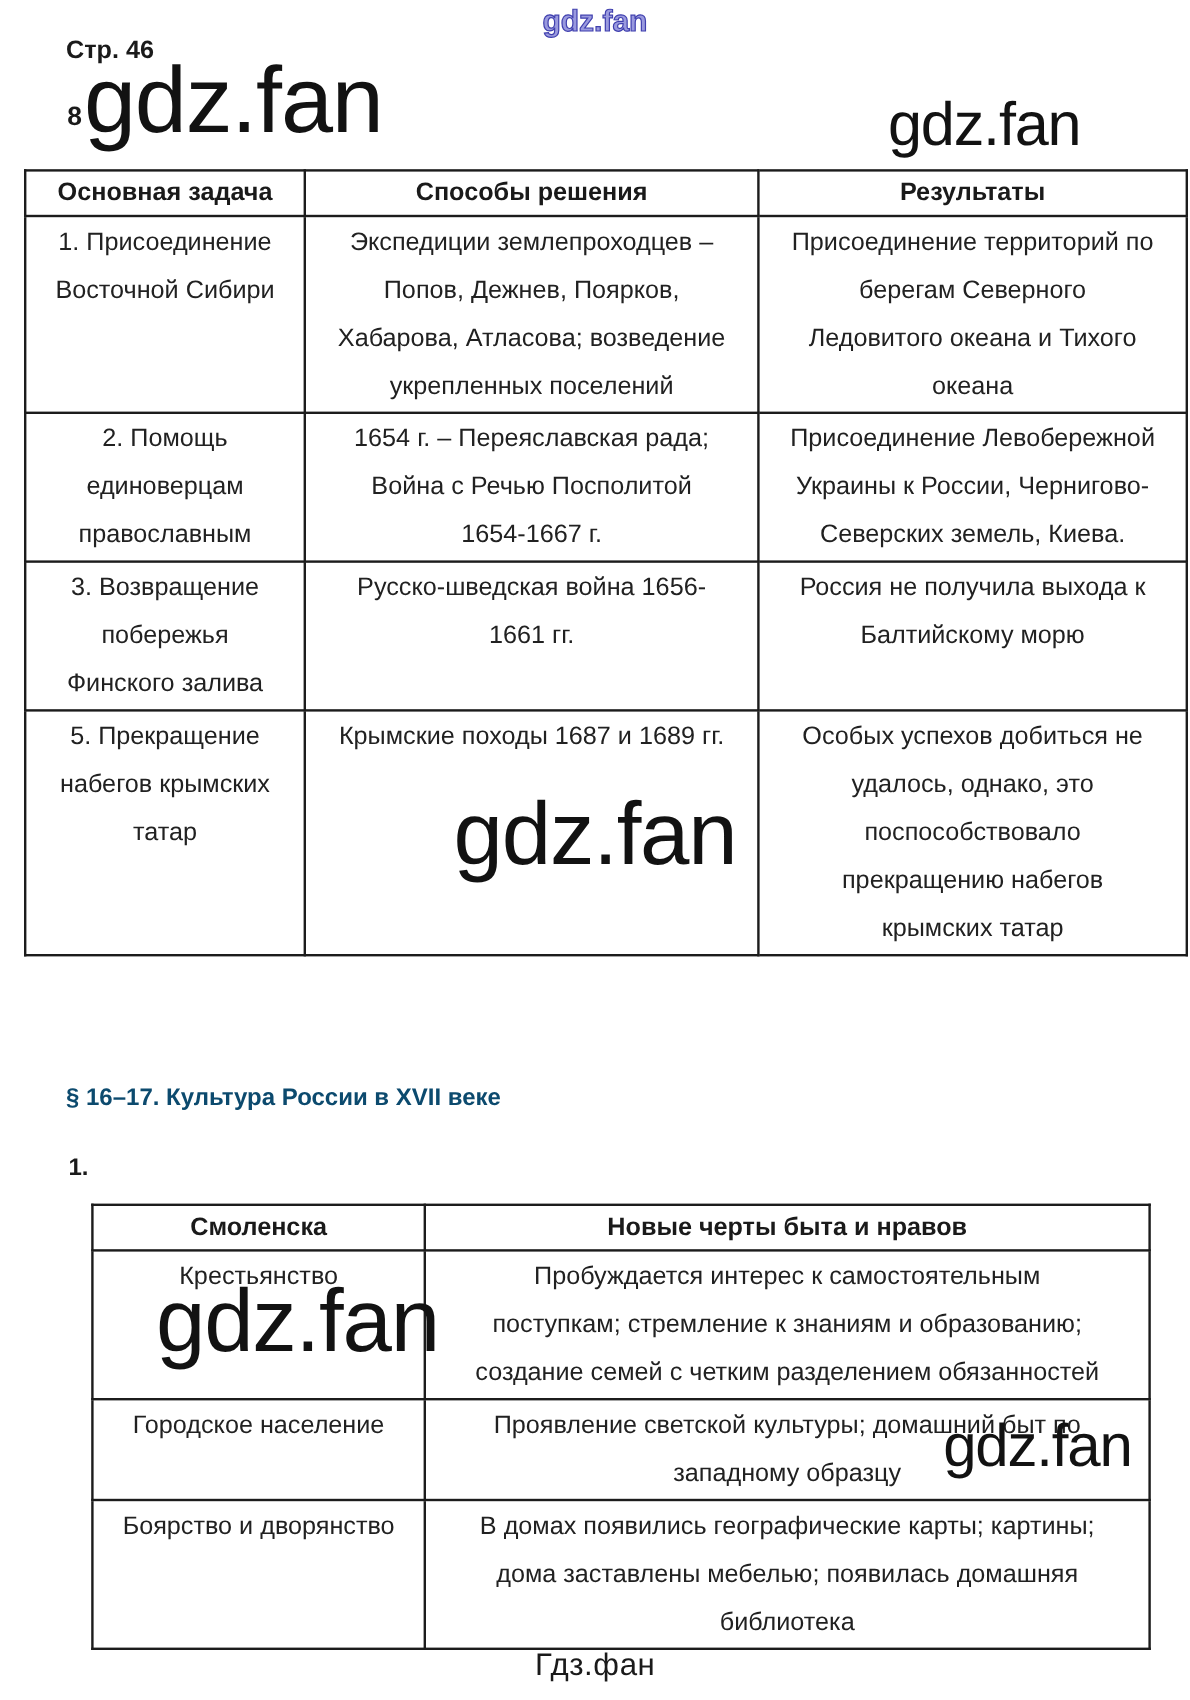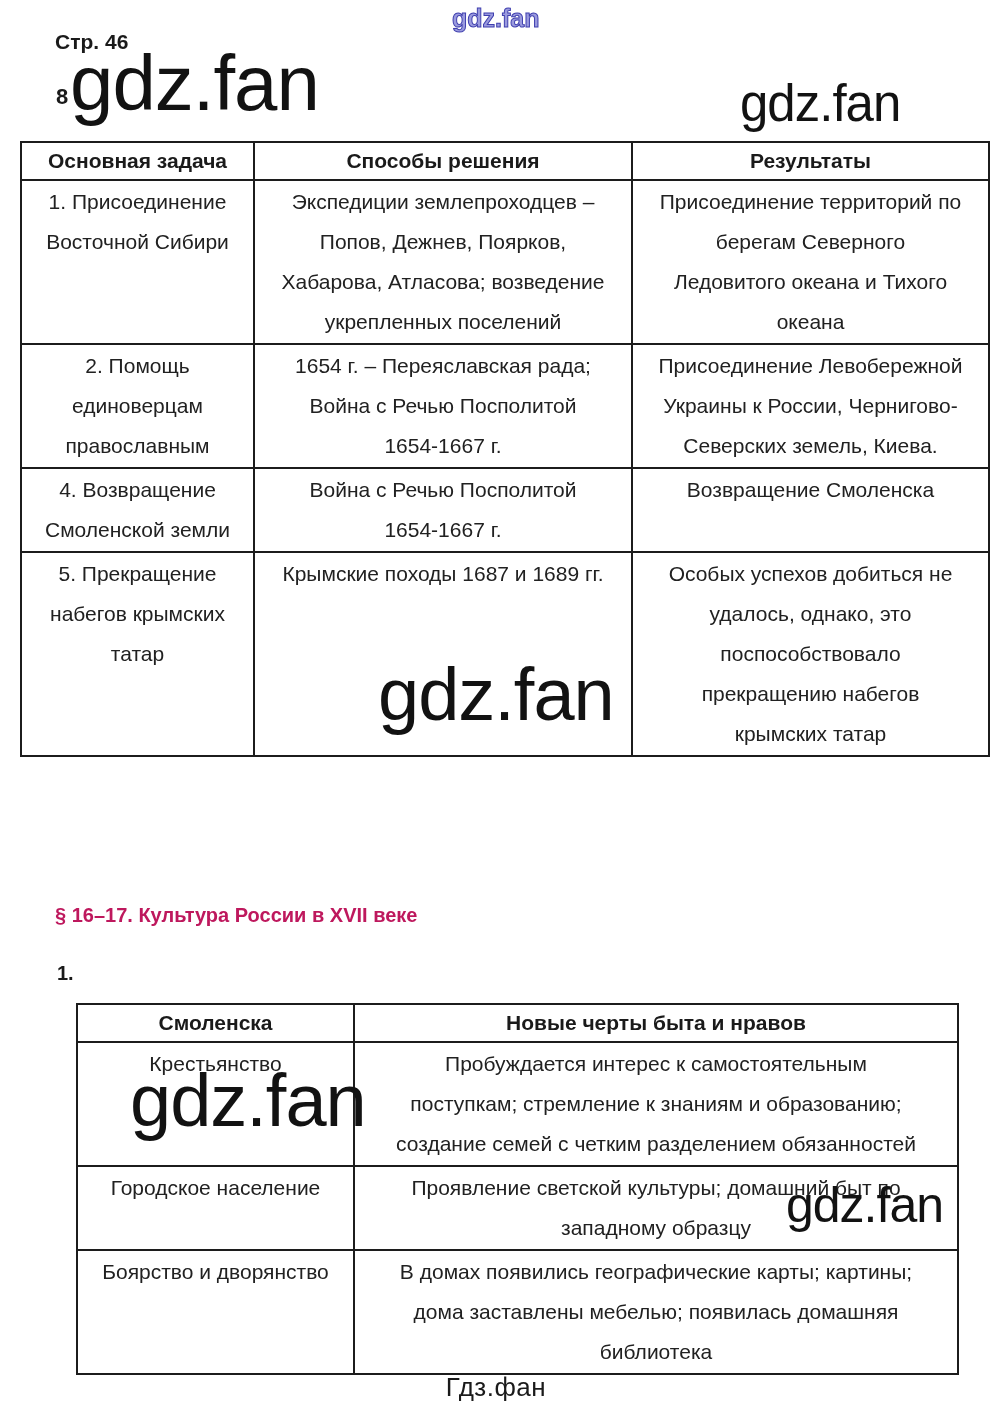--- a/index.html
+++ b/index.html
@@ -22,21 +22,21 @@
     z-index:10;
   }
   .page-label { left:55px; top:30px; font-size:21px; font-weight:700; color:#1a1a1a;text-align:right; }
   .ex-number { left:56px; top:84px; font-size:22px; font-weight:700; color:#1a1a1a; z-index:11; }
   .wm-big-left  { left:70px;  top:44px;   font-size:78px; }
   .wm-top-right { left:740px; top:78px;   font-size:51px; }
   .wm-mid       { left:378px; top:658px;  font-size:74px; }
   .wm-t2        { left:130px; top:1064px; font-size:74px; }
   .wm-right2    { left:786px; top:1180px; font-size:50px; }
   .footer-label { left:50%; top:1372px; transform:translateX(-50%); font-size:26px; color:#1a1a1a; letter-spacing:0.5px; z-index:10; }
-  .section-heading { left:55px; top:904px; font-size:20px; font-weight:700; color:#be185d; }
+  .section-heading { left:55px; top:904px; font-size:20px; font-weight:700; color:#0c4a6e; }
   .item-number     { left:57px; top:962px; font-size:20px; font-weight:700; color:#1a1a1a; }
 
   
   table {
     position:absolute;
     border-collapse:collapse;
     table-layout:fixed;
     background:transparent;
   }
   th, td {
@@ -110,26 +110,28 @@
       <td>2. Помощь
 единоверцам
 православным</td>
       <td>1654 г. – Переяславская рада;
 Война с Речью Посполитой
 1654-1667 г.</td>
       <td>Присоединение Левобережной
 Украины к России, Чернигово-
 Северских земель, Киева.</td>
     </tr>
-    <tr class="r3">
-      <td>4. Возвращение
-Смоленской земли</td>
-      <td>Война с Речью Посполитой
-1654-1667 г.</td>
-      <td>Возвращение Смоленска</td>
+    <tr class="r2">
+      <td>3. Возвращение
+побережья
+Финского залива</td>
+      <td>Русско-шведская война 1656-
+1661 гг.</td>
+      <td>Россия не получила выхода к
+Балтийскому морю</td>
     </tr>
     <tr class="r4">
       <td>5. Прекращение
 набегов крымских
 татар</td>
       <td>Крымские походы 1687 и 1689 гг.</td>
       <td>Особых успехов добиться не
 удалось, однако, это
 поспособствовало
 прекращению набегов

